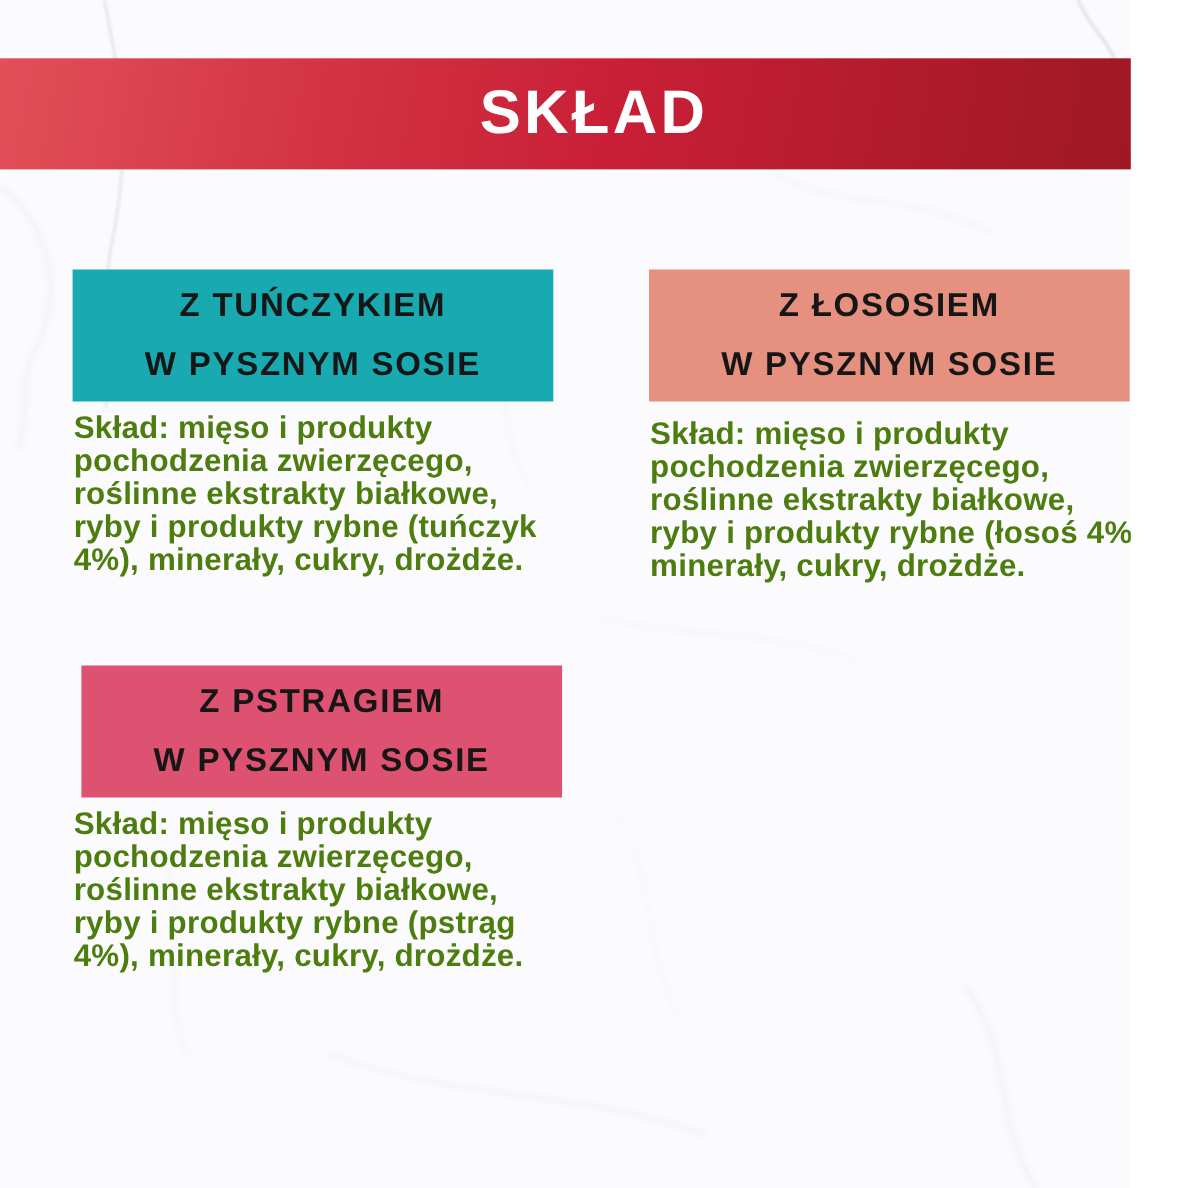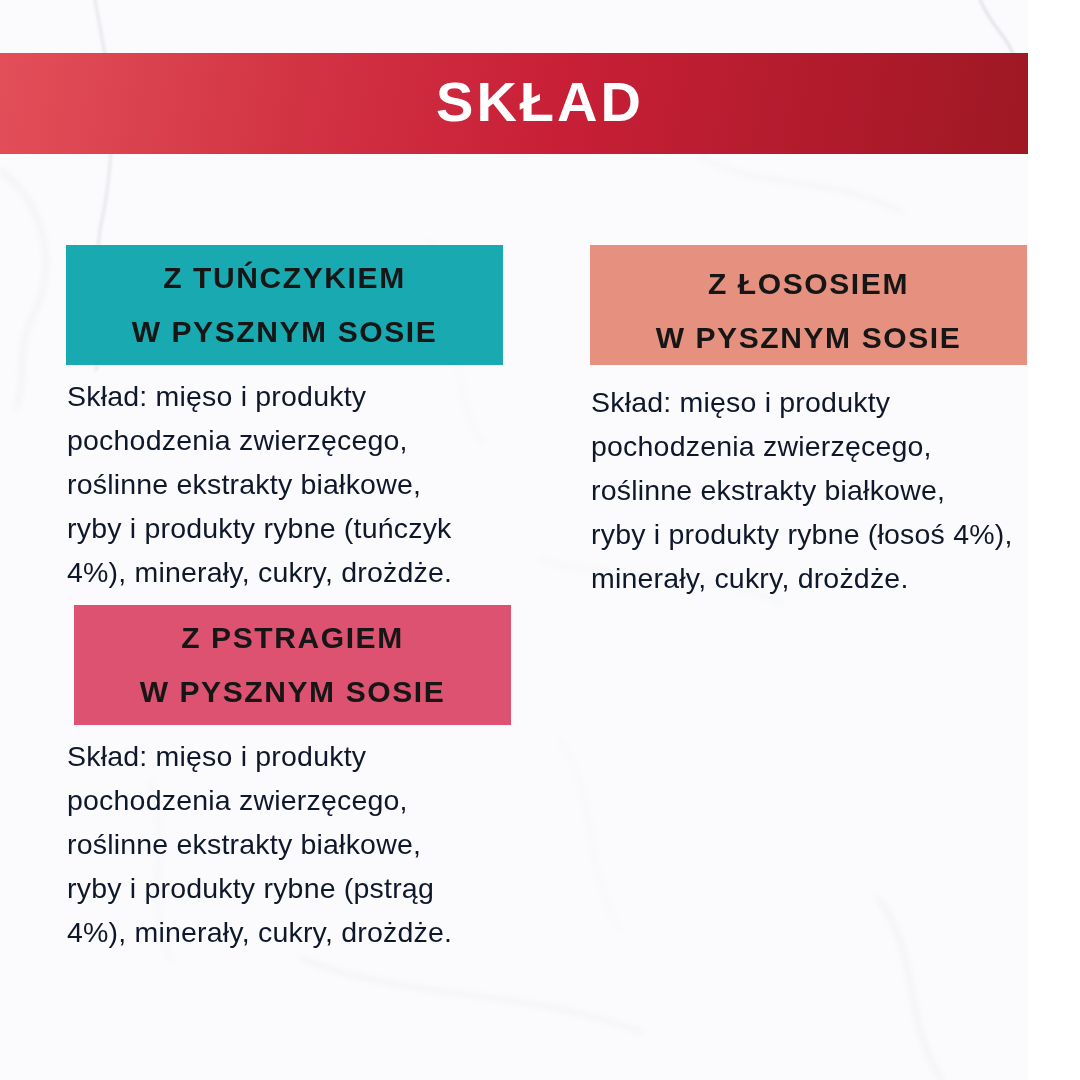--- a/index.html
+++ b/index.html
@@ -48,31 +48,31 @@
   .card-header .header-text {
     white-space: pre-line;
     text-align: center;
     font-size: 30px;
     font-weight: 700;
     letter-spacing: 1.6px;
     line-height: 54px;
     color: #161616;
   }
   .hdr-tuna   { left: 66px;  top: 245px; background: #19aab1; }
-  .hdr-salmon { left: 590px; top: 245px; background: #e6907f; align-items: flex-end; }
+  .hdr-salmon { left: 590px; top: 245px; background: #e6907f; }
   .hdr-trout  { left: 74px;  top: 605px; background: #dd5270; }
   .body {
     position: absolute;
     margin: 0;
     white-space: pre-line;
     font-size: 28.5px;
-    font-weight: 400;
-    line-height: 44px;
+    font-weight: 700;
+    line-height: 30px;
     letter-spacing: 0.2px;
-    color: #0f172a;
+    color: #4d7c0f;
   }
   .body-tuna   { left: 67px;  top: 374px; width: 470px; }
   .body-salmon { left: 591px; top: 380px; width: 478px; }
   .body-trout  { left: 67px;  top: 734px; width: 470px; }
 </style>
 </head>
 <body>
 
 <div class="canvas">
 

